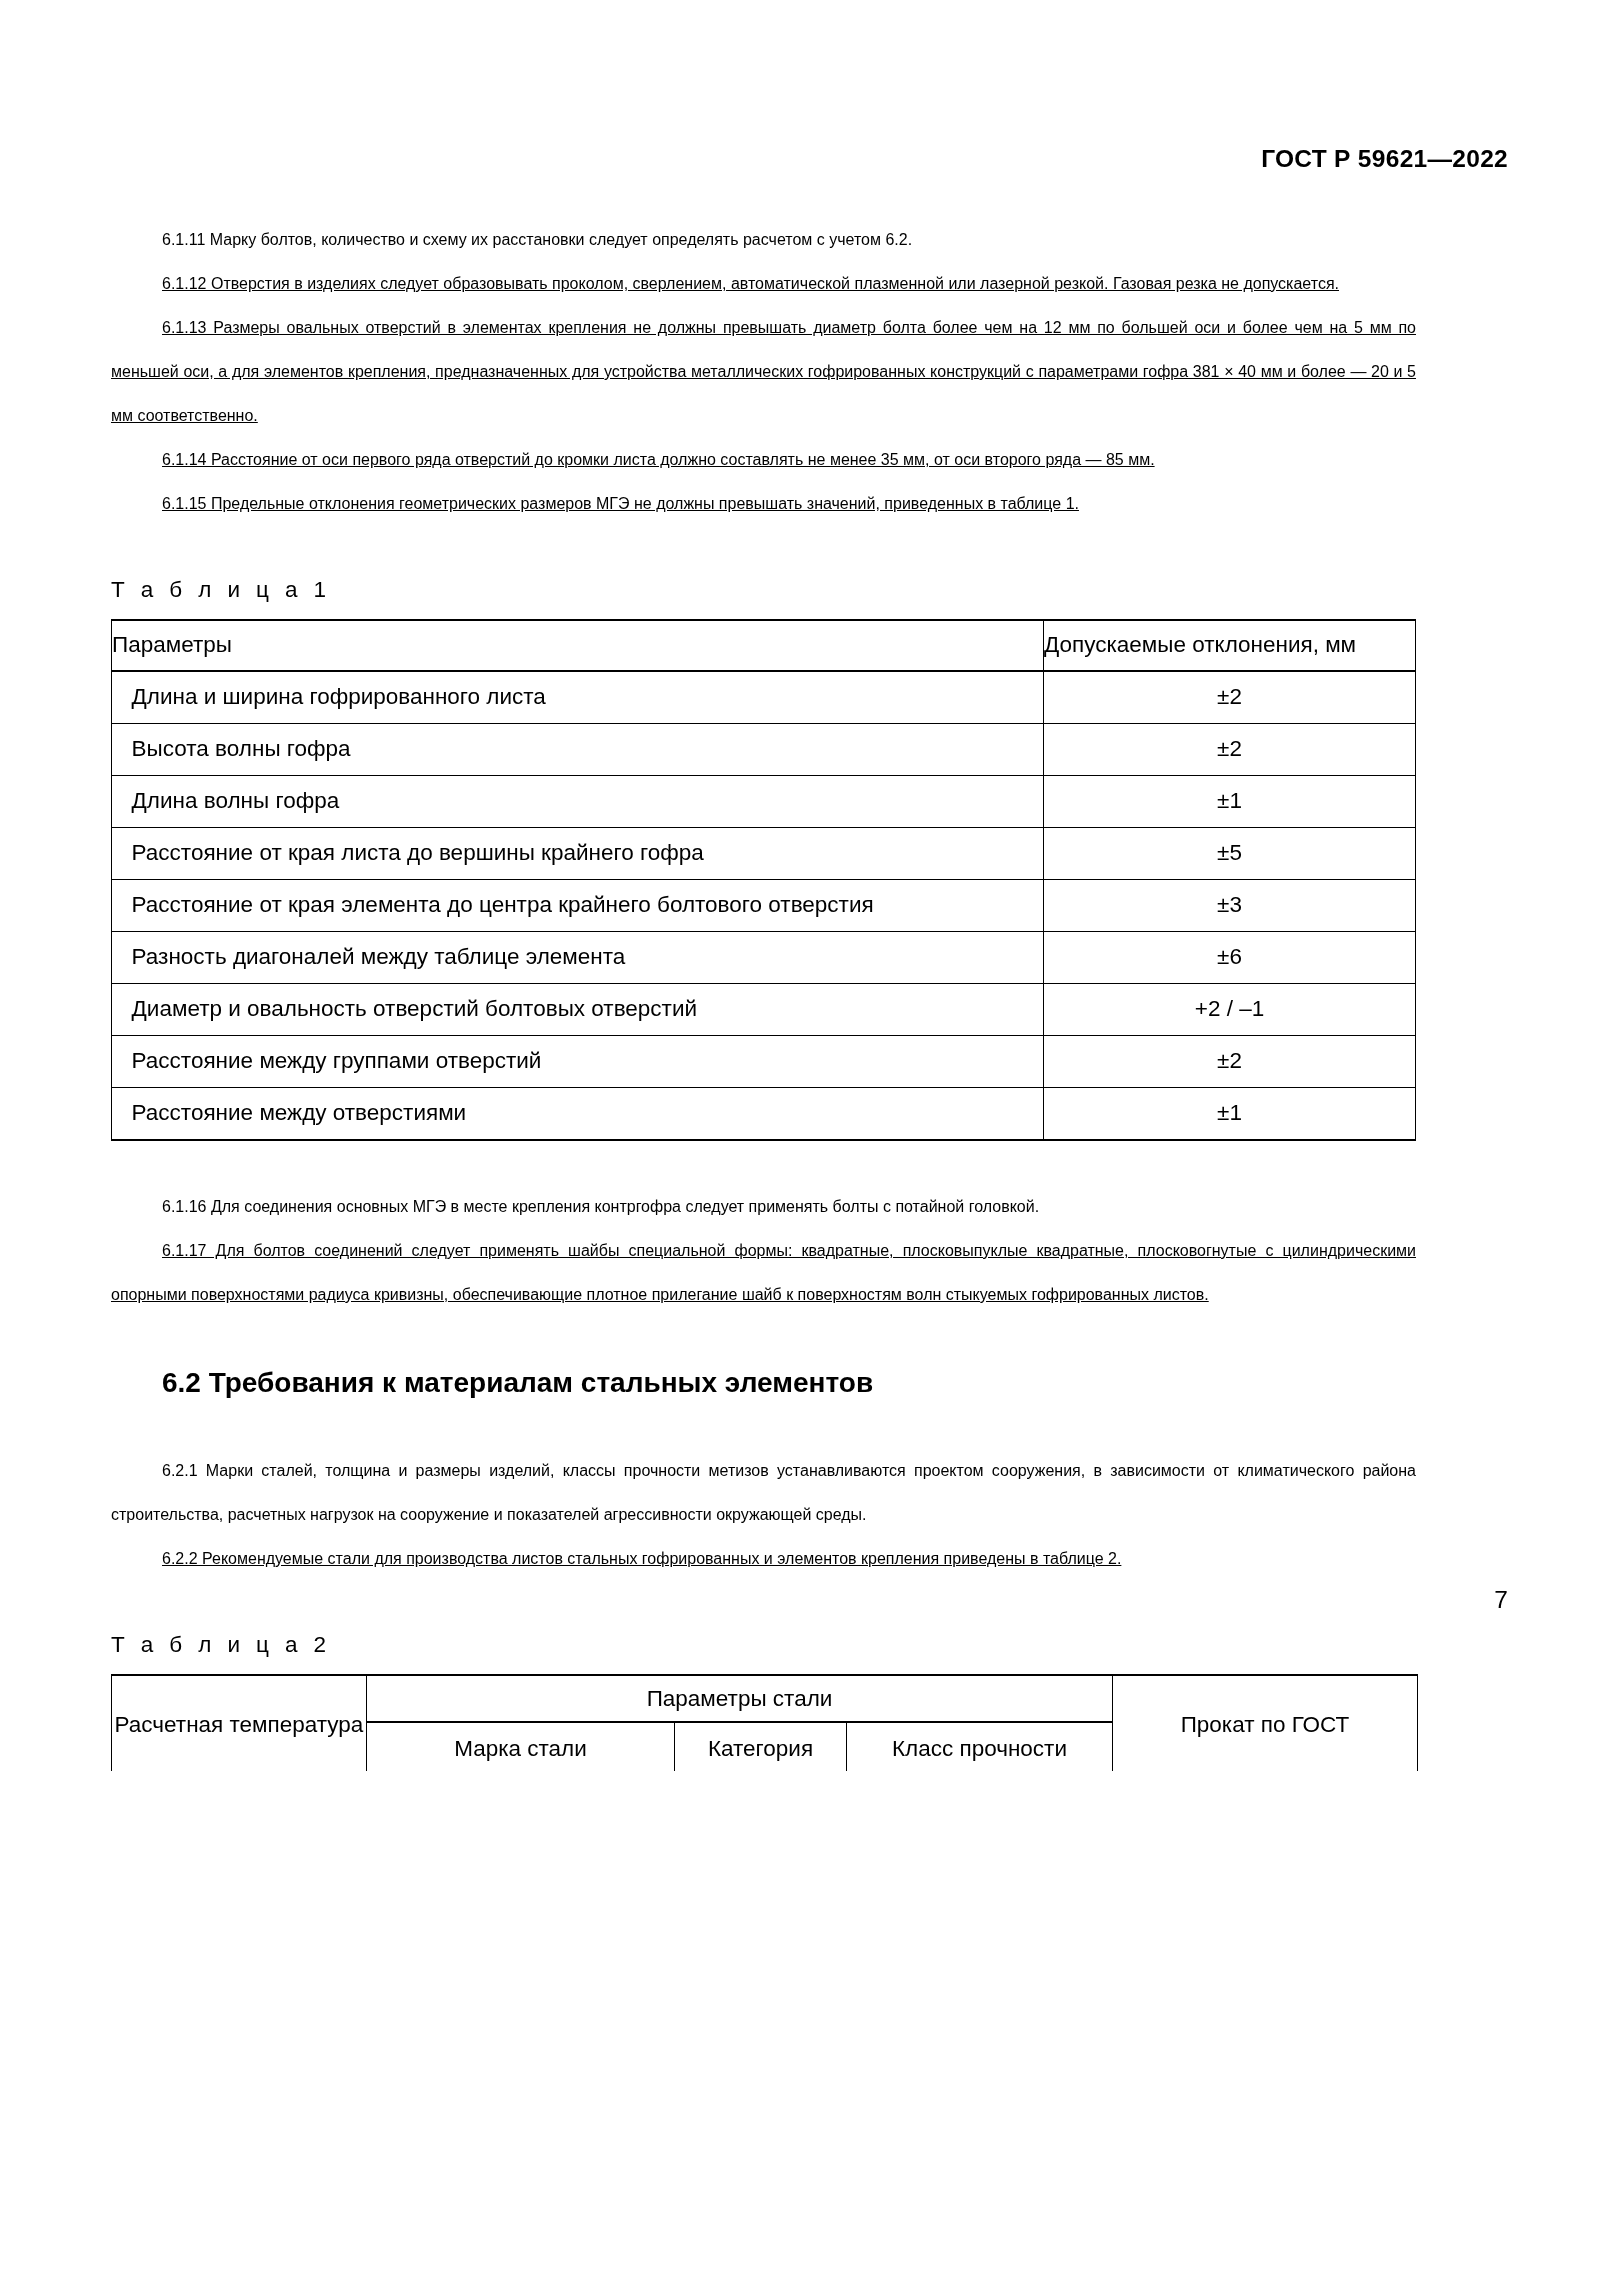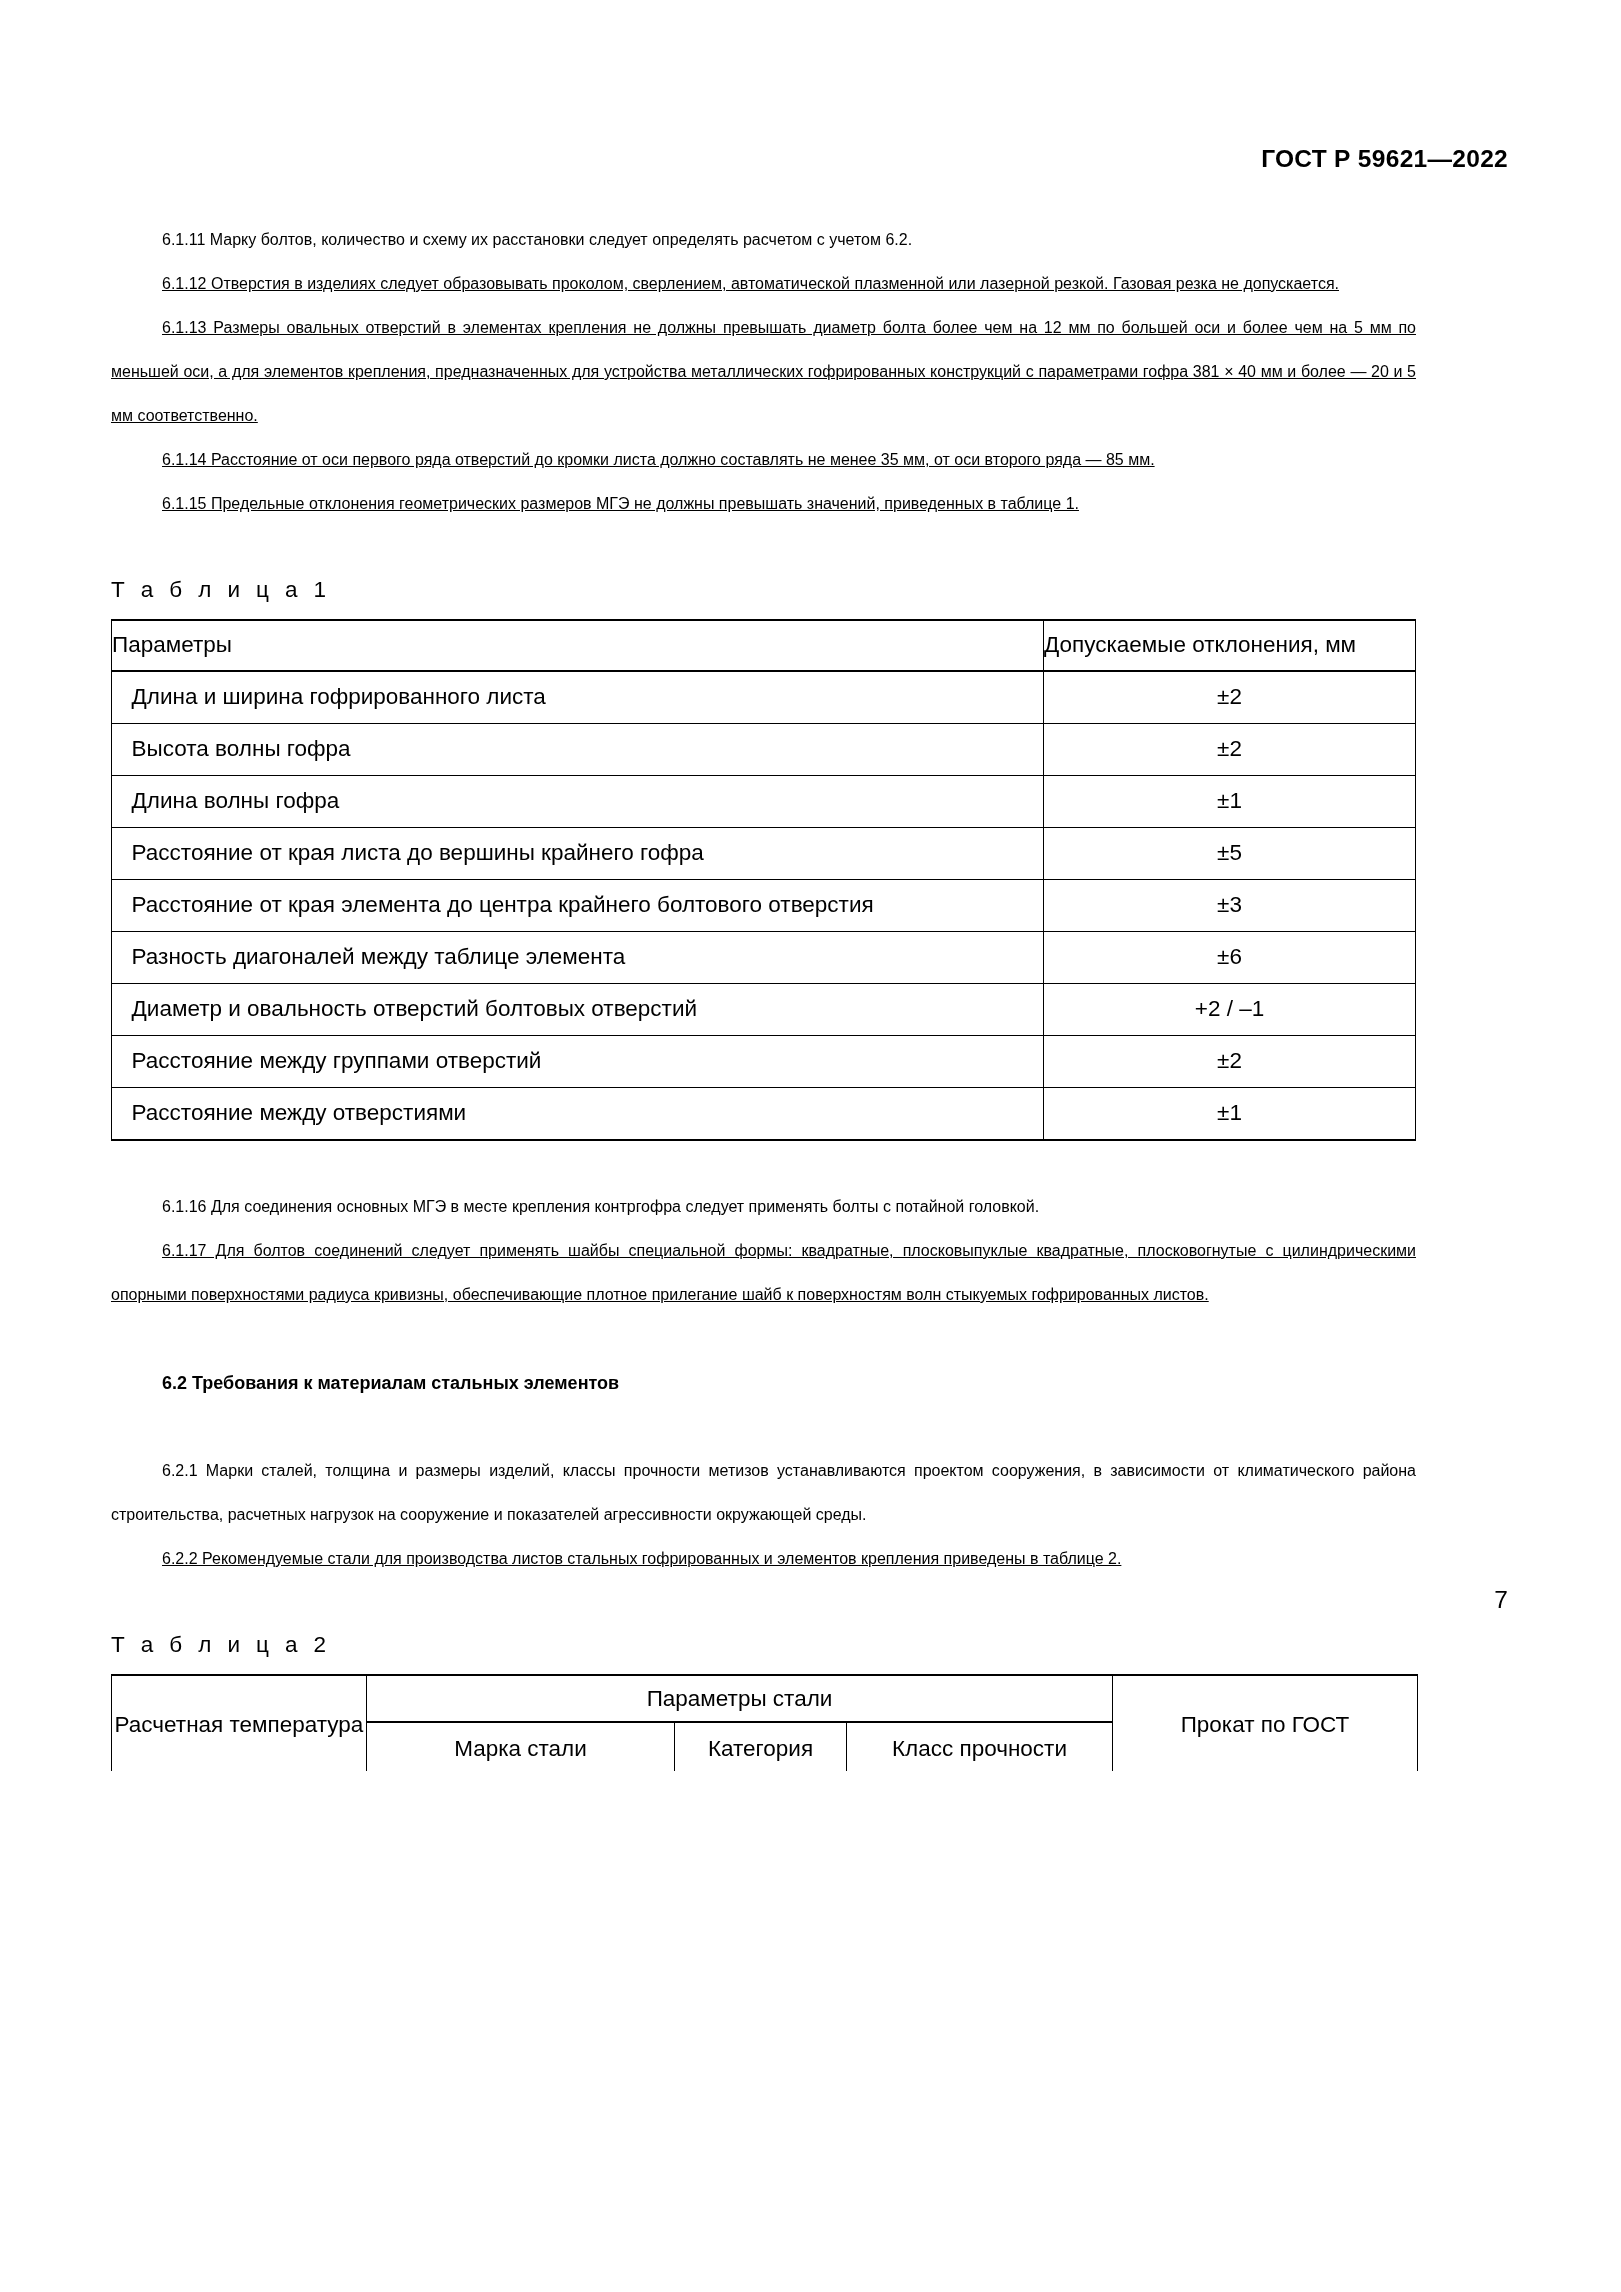--- a/index.html
+++ b/index.html
@@ -50,21 +50,21 @@
     text-justify: inter-word;
     hyphens: manual;
   }
   p.body-text + p.body-text {
     margin-top: 0;
     text-decoration: underline;
   }
 
   h3.section-heading {
     margin: 44px 0 0 0;
-    font-size: 18px;
+    font-size: 28px;
     font-weight: bold;
     line-height: 44px;
     text-indent: 51px;
   }
 
   .spacer-para {
     height: 44px;
   }
 
   .table-caption {

